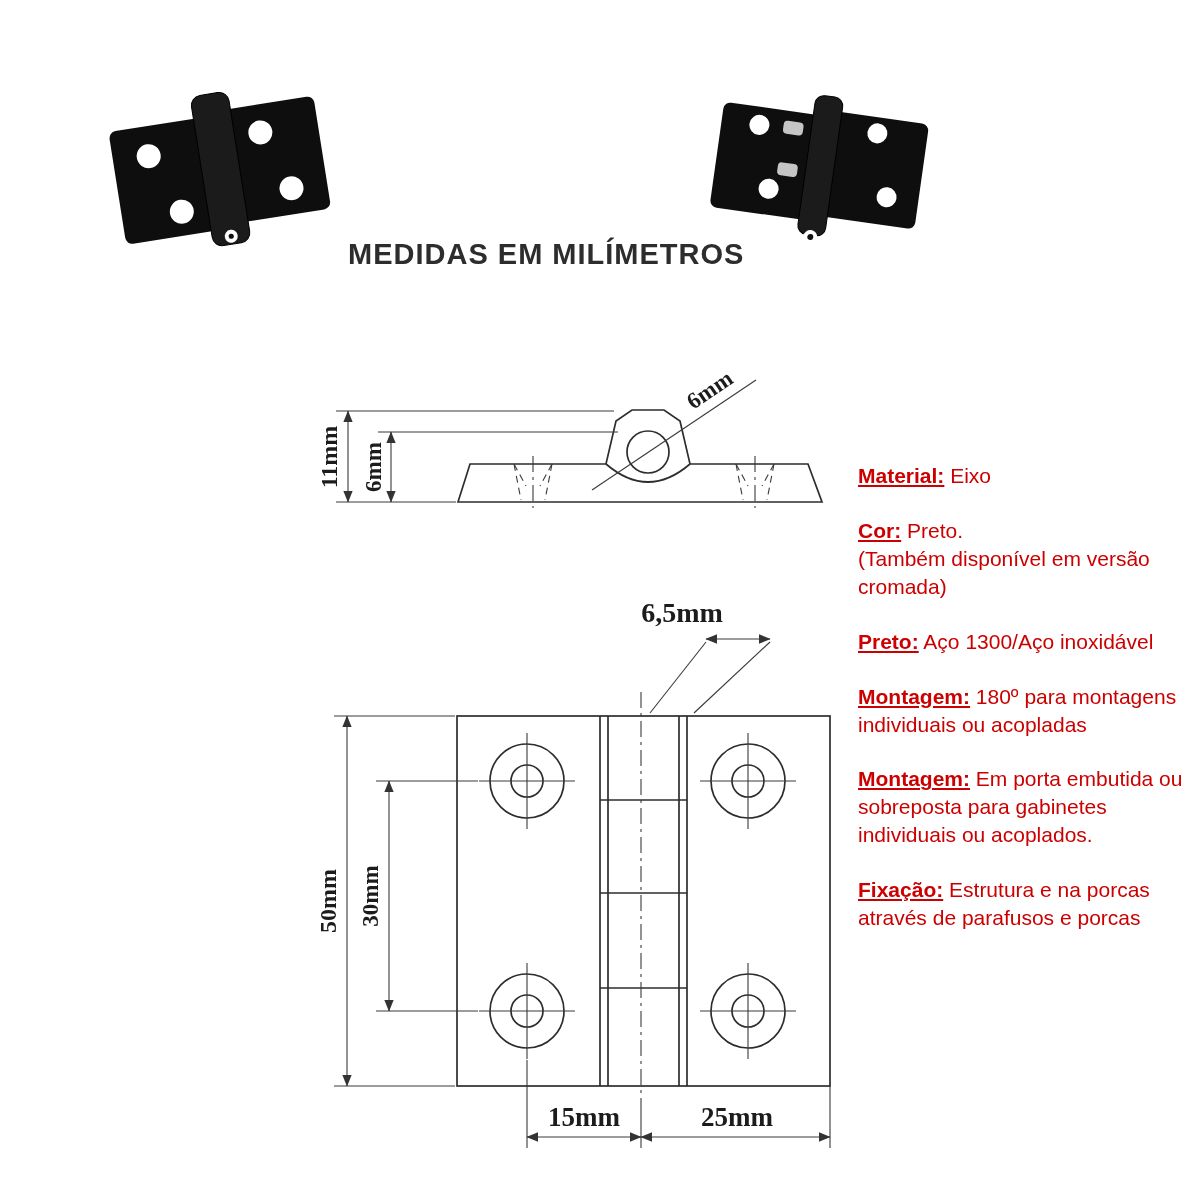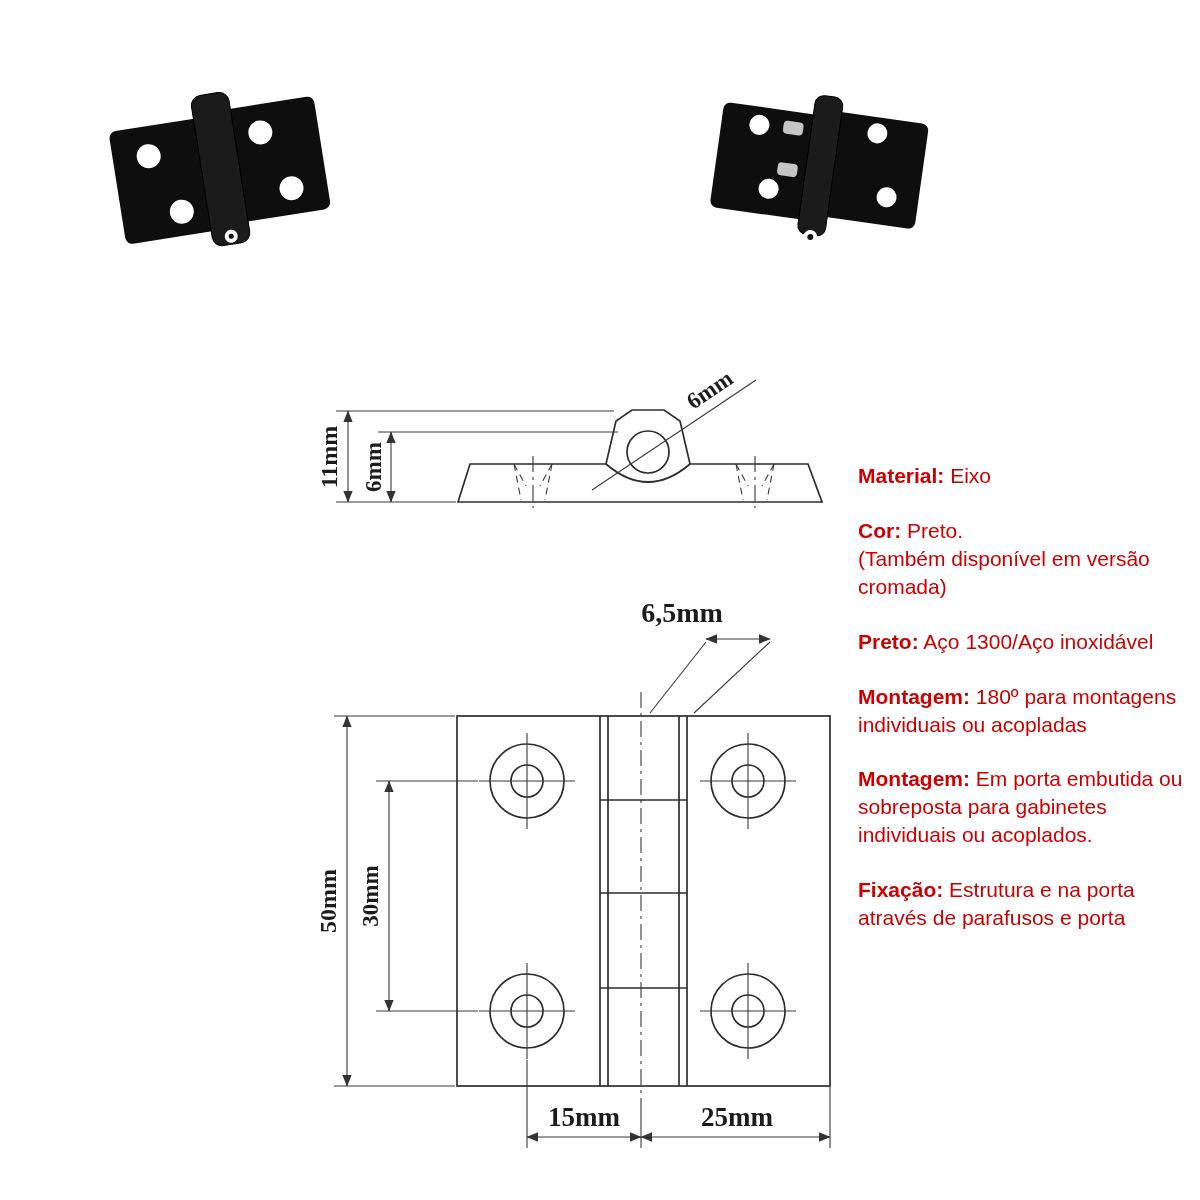--- a/index.html
+++ b/index.html
@@ -5,21 +5,21 @@
   html,body{margin:0;padding:0;background:#ffffff;}
   .page{position:relative;width:1200px;height:1200px;background:#fff;overflow:hidden;
         font-family:"Liberation Sans",sans-serif;}
   svg{position:absolute;top:0;left:0;}
   .title{position:absolute;left:348px;top:238px;width:420px;
          font-family:"Liberation Sans",sans-serif;font-weight:bold;font-size:29px;
          letter-spacing:1px;color:#2d2d2d;white-space:nowrap;}
   .specs{position:absolute;left:858px;top:462px;width:350px;
          font-size:21px;line-height:1.33;color:#cc0000;}
   .specs p{margin:0 0 27px 0;}
-  .specs b{font-weight:bold;}
+  .specs b{font-weight:bold;text-decoration:underline;}
   .specs .wrapspan{white-space:pre-line;}
   .dimtext{font-family:"Liberation Serif",serif;font-weight:bold;fill:#1c1c1c;}
   .objline{stroke:#2d2d2d;stroke-width:1.7;fill:none;}
   .thin{stroke:#3a3a3a;stroke-width:1.1;fill:none;}
   .dash{stroke:#3a3a3a;stroke-width:1.1;fill:none;stroke-dasharray:7 5;}
   .dashdot{stroke:#3a3a3a;stroke-width:1.1;fill:none;stroke-dasharray:16 5 3 5;}
 </style>
 </head>
 <body>
 
@@ -143,24 +143,25 @@
       <line class="thin" x1="527" y1="1060" x2="527" y2="1148"></line>
       <line class="thin" x1="641" y1="1112" x2="641" y2="1148"></line>
       <line class="thin" x1="830" y1="1086" x2="830" y2="1148"></line>
       <line class="thin" x1="527" y1="1137" x2="641" y2="1137" marker-start="url(#ah)" marker-end="url(#ah)"></line>
       <line class="thin" x1="641" y1="1137" x2="830" y2="1137" marker-start="url(#ah)" marker-end="url(#ah)"></line>
       <text class="dimtext" font-size="27" text-anchor="middle" x="584" y="1126">15mm</text>
       <text class="dimtext" font-size="27" text-anchor="middle" x="737" y="1126">25mm</text>
     </g>
   </svg>
 
+  <div class="title">MEDIDAS EM MILÍMETROS</div>
 
   <div class="specs">
     <p><b>Material:</b><span> Eixo</span></p>
     <p><b>Cor:</b><span class="wrapspan"> Preto.
 (Também disponível em versão cromada)</span></p>
     <p><b>Preto:</b><span> Aço 1300/Aço inoxidável</span></p>
     <p><b>Montagem:</b><span> 180º para montagens individuais ou acopladas</span></p>
     <p><b>Montagem:</b><span> Em porta embutida ou sobreposta para gabinetes individuais ou acoplados.</span></p>
-    <p><b>Fixação:</b><span> Estrutura e na porta através de parafusos e porta</span></p>
+    <p><b>Fixação:</b><span> Estrutura e na porcas através de parafusos e porcas</span></p>
   </div>
 
 </div>
 
 </body></html>

